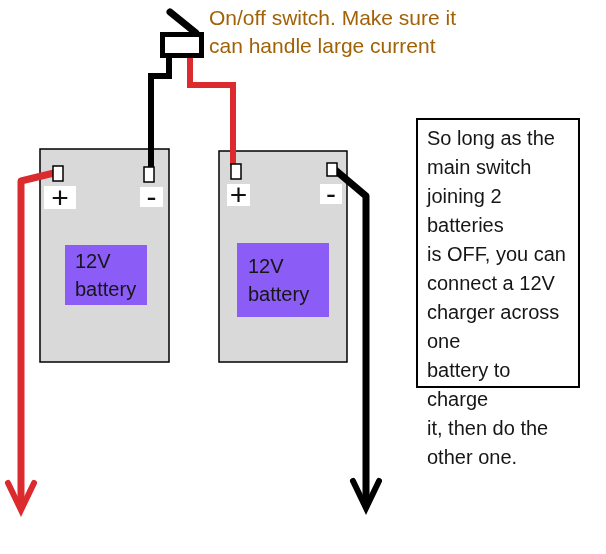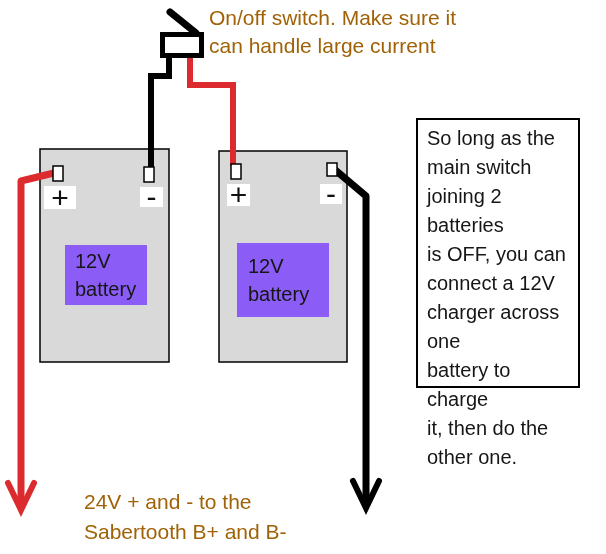--- a/index.html
+++ b/index.html
@@ -101,22 +101,20 @@
   <div class="charging-note-box">So long as the
 main switch
 joining 2 batteries
 is OFF, you can
 connect a 12V
 charger across one
 battery to charge
 it, then do the
 other one.</div>
 
-  <div class="note output-note">24V + and - to the
-Sabertooth B+ and B-</div>
 
   <div class="battery-label left">12V
 battery</div>
   <div class="battery-label right">12V
 battery</div>
 
   <div class="sign-box plus-left">+</div>
   <div class="sign-box minus-left">-</div>
   <div class="sign-box plus-right">+</div>
   <div class="sign-box minus-right">-</div>

